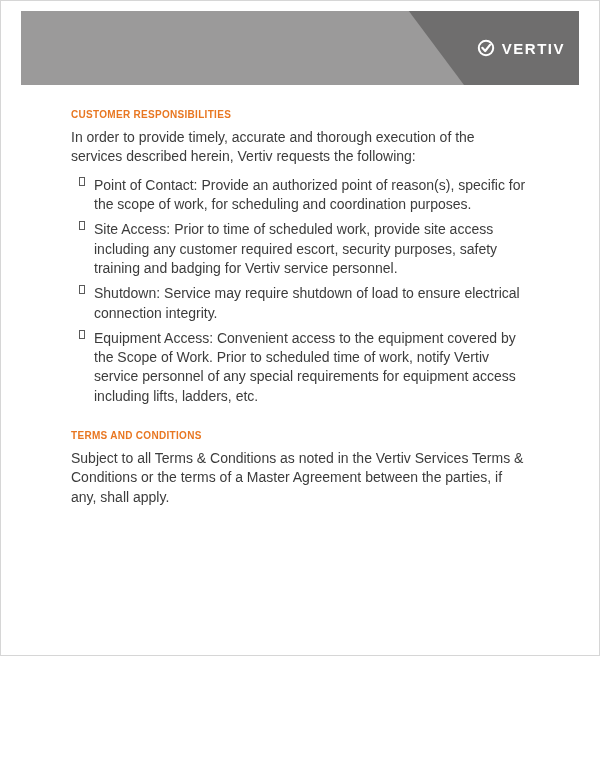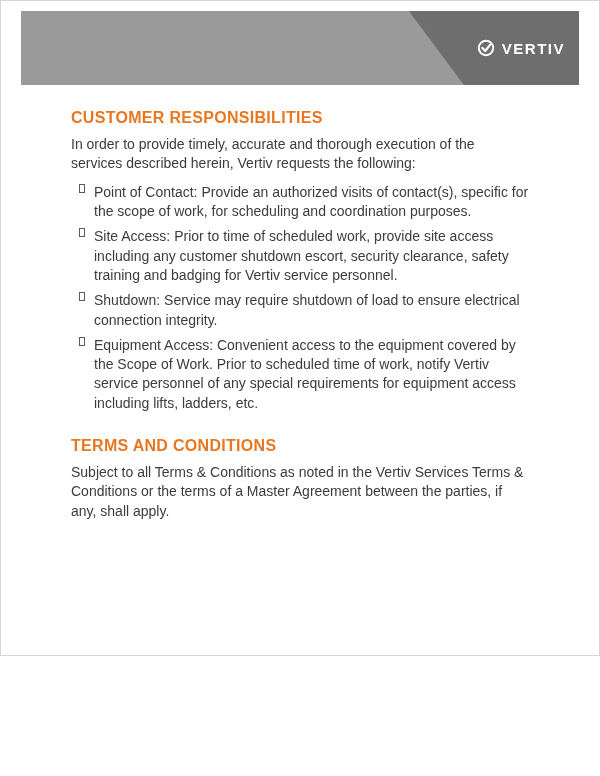--- a/index.html
+++ b/index.html
@@ -49,21 +49,21 @@
     letter-spacing:1.5px;
   }
   .logo-mark{display:block;}
   
   .content{
     position:absolute;
     top:84px;left:70px;right:70px;
   }
   .section-heading{
     color:var(--heading-orange);
-    font-size:16px;
+    font-size:10px;
     font-weight:bold;
     letter-spacing:.3px;
     margin-top:24px;
     margin-bottom:8px;
   }
   .body-text{
     font-size:14px;
     line-height:1.38;
     color:var(--body-text);
   }
@@ -107,25 +107,25 @@
 
   <main class="content">
 
     <section class="section-responsibilities">
       <h1 class="section-heading">CUSTOMER RESPONSIBILITIES</h1>
       <p class="body-text intro">In order to provide timely, accurate and thorough execution of the services described herein, Vertiv requests the following:</p>
 
       <ul class="bullets body-text">
         <li>
           <span class="tofu"></span>
-          <span class="li-text">Point of Contact: Provide an authorized visits of contact(s), specific for the scope of work, for scheduling and coordination purposes.</span>
+          <span class="li-text">Point of Contact: Provide an authorized point of reason(s), specific for the scope of work, for scheduling and coordination purposes.</span>
         </li>
         <li>
           <span class="tofu"></span>
-          <span class="li-text">Site Access: Prior to time of scheduled work, provide site access including any customer shutdown escort, security clearance, safety training and badging for Vertiv service personnel.</span>
+          <span class="li-text">Site Access: Prior to time of scheduled work, provide site access including any customer required escort, security purposes, safety training and badging for Vertiv service personnel.</span>
         </li>
         <li>
           <span class="tofu"></span>
           <span class="li-text">Shutdown: Service may require shutdown of load to ensure electrical connection integrity.</span>
         </li>
         <li>
           <span class="tofu"></span>
           <span class="li-text">Equipment Access: Convenient access to the equipment covered by the Scope of Work. Prior to scheduled time of work, notify Vertiv service personnel of any special requirements for equipment access including lifts, ladders, etc.</span>
         </li>
       </ul>

